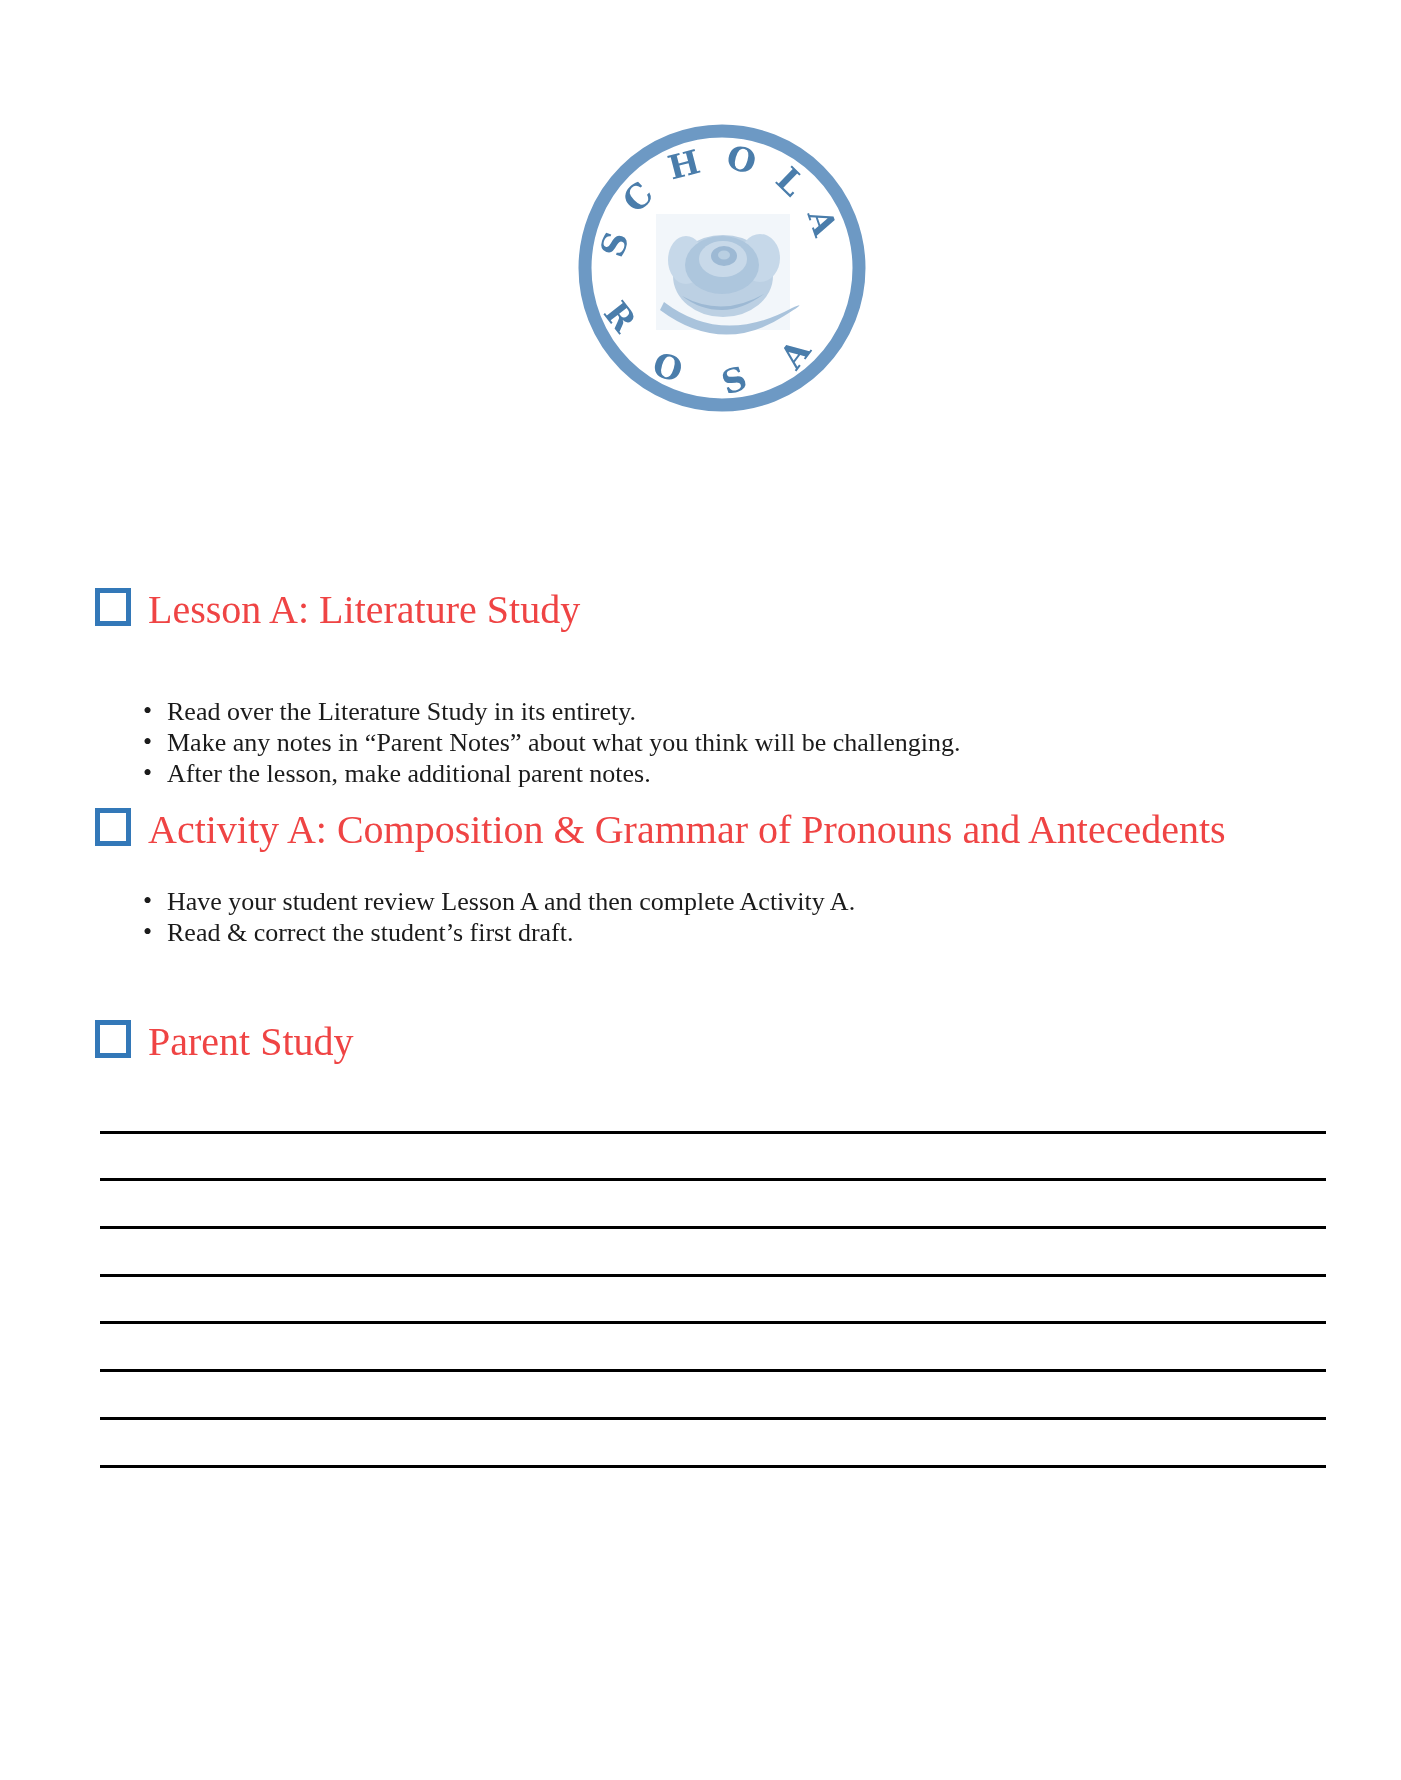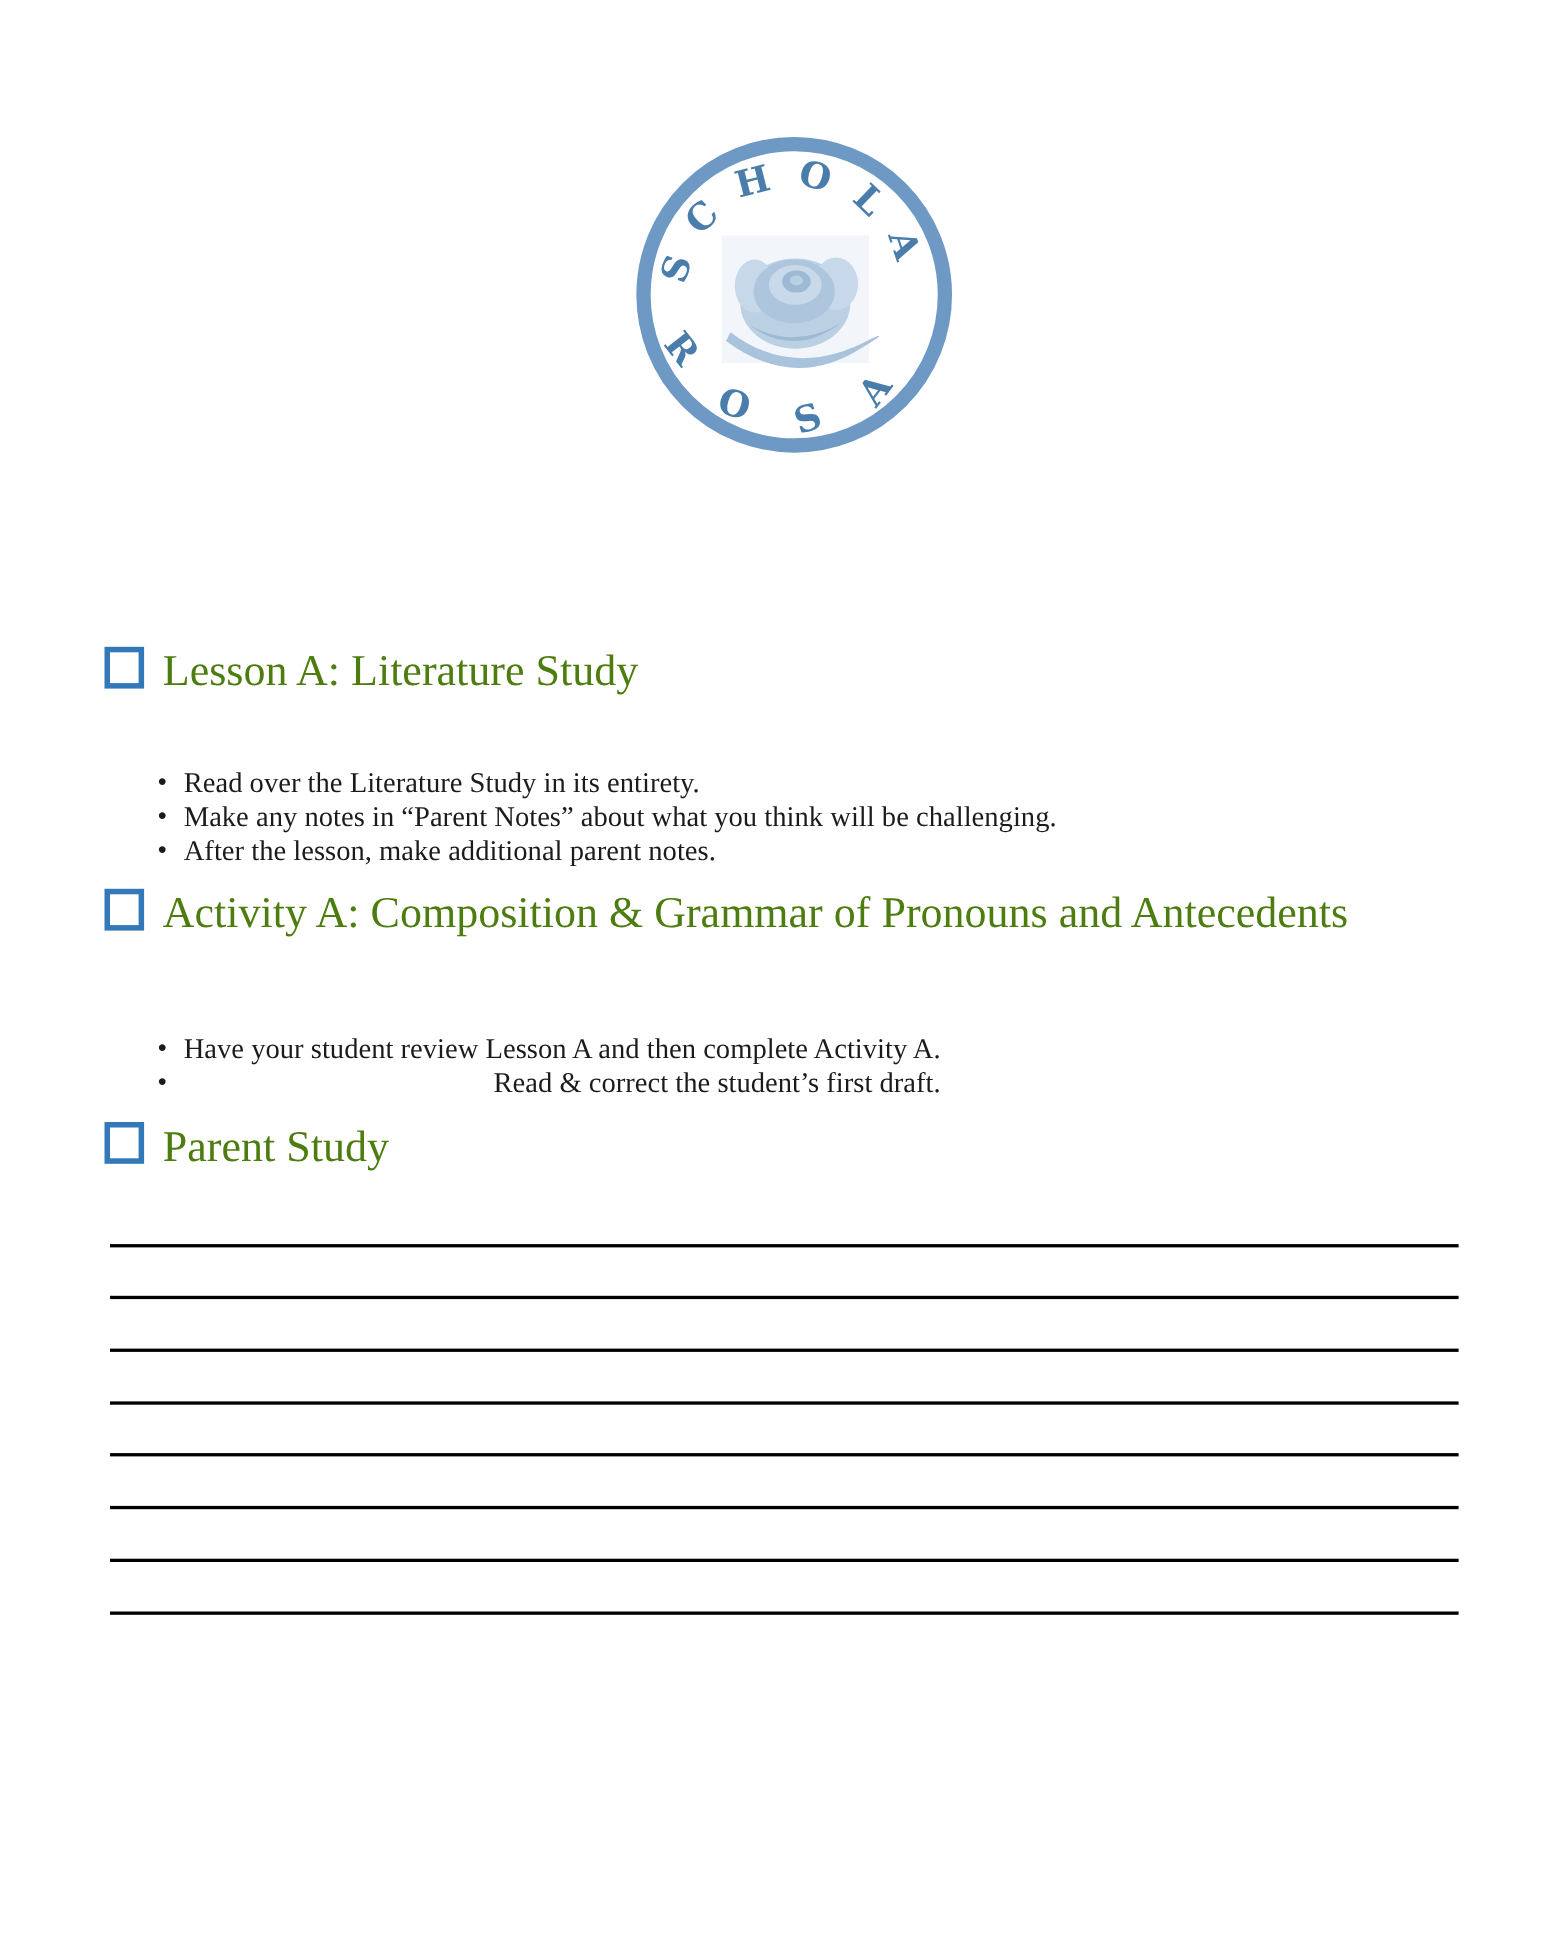--- a/index.html
+++ b/index.html
@@ -42,21 +42,21 @@
 
   
   .section-heading {
     position: absolute;
     left: 95px;
     right: 60px;
     margin: 0;
     font-family: "Liberation Serif", serif;
     font-size: 40px;
     font-weight: normal;
-    color: #4d7c0f;
+    color: #ef4444;
     line-height: 52px;
     white-space: nowrap;
   }
   .checkbox {
     display: inline-block;
     width: 26px;
     height: 28px;
     border: 5px solid #3378b8;
     margin-right: 17px;
     vertical-align: -3px;
@@ -71,21 +71,21 @@
     position: absolute;
     left: 0;
     margin: 0;
     padding: 0;
     list-style: none;
     font-size: 26px;
     color: #1b1b1b;
     line-height: 31px;
   }
   .bullets-1 { top: 696px; }
-  .bullets-2 { top: 938px; text-align: right; }
+  .bullets-2 { top: 886px; }
   .bullets li {
     position: relative;
     padding-left: 167px;
   }
   .bullets li::before {
     content: "\2022";
     position: absolute;
     left: 143px;
     top: -1px;
     font-size: 26px;

